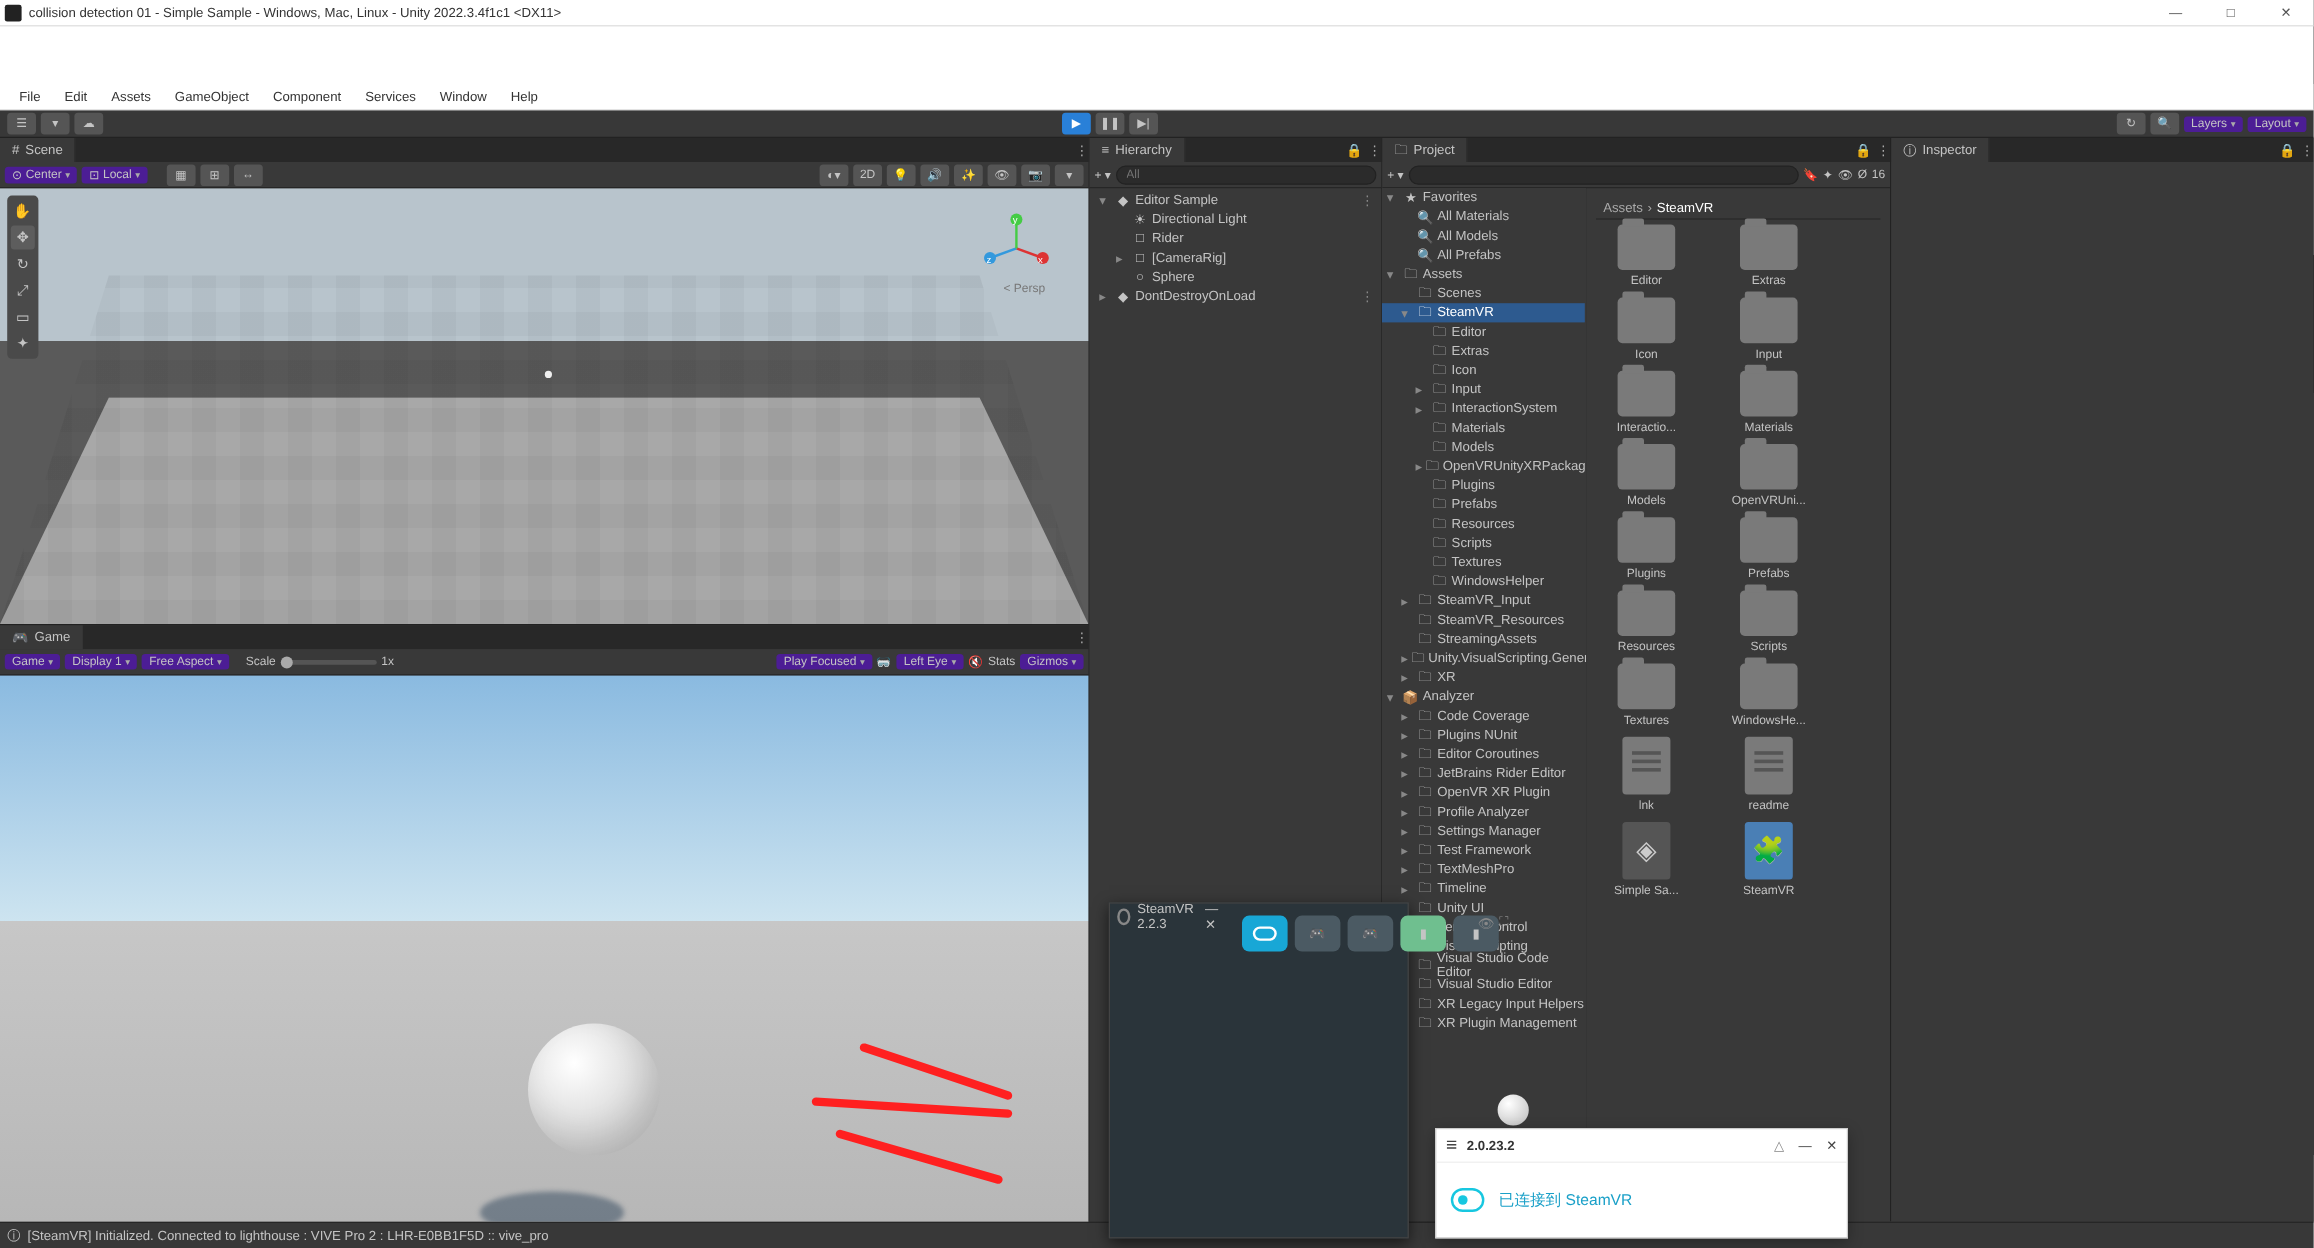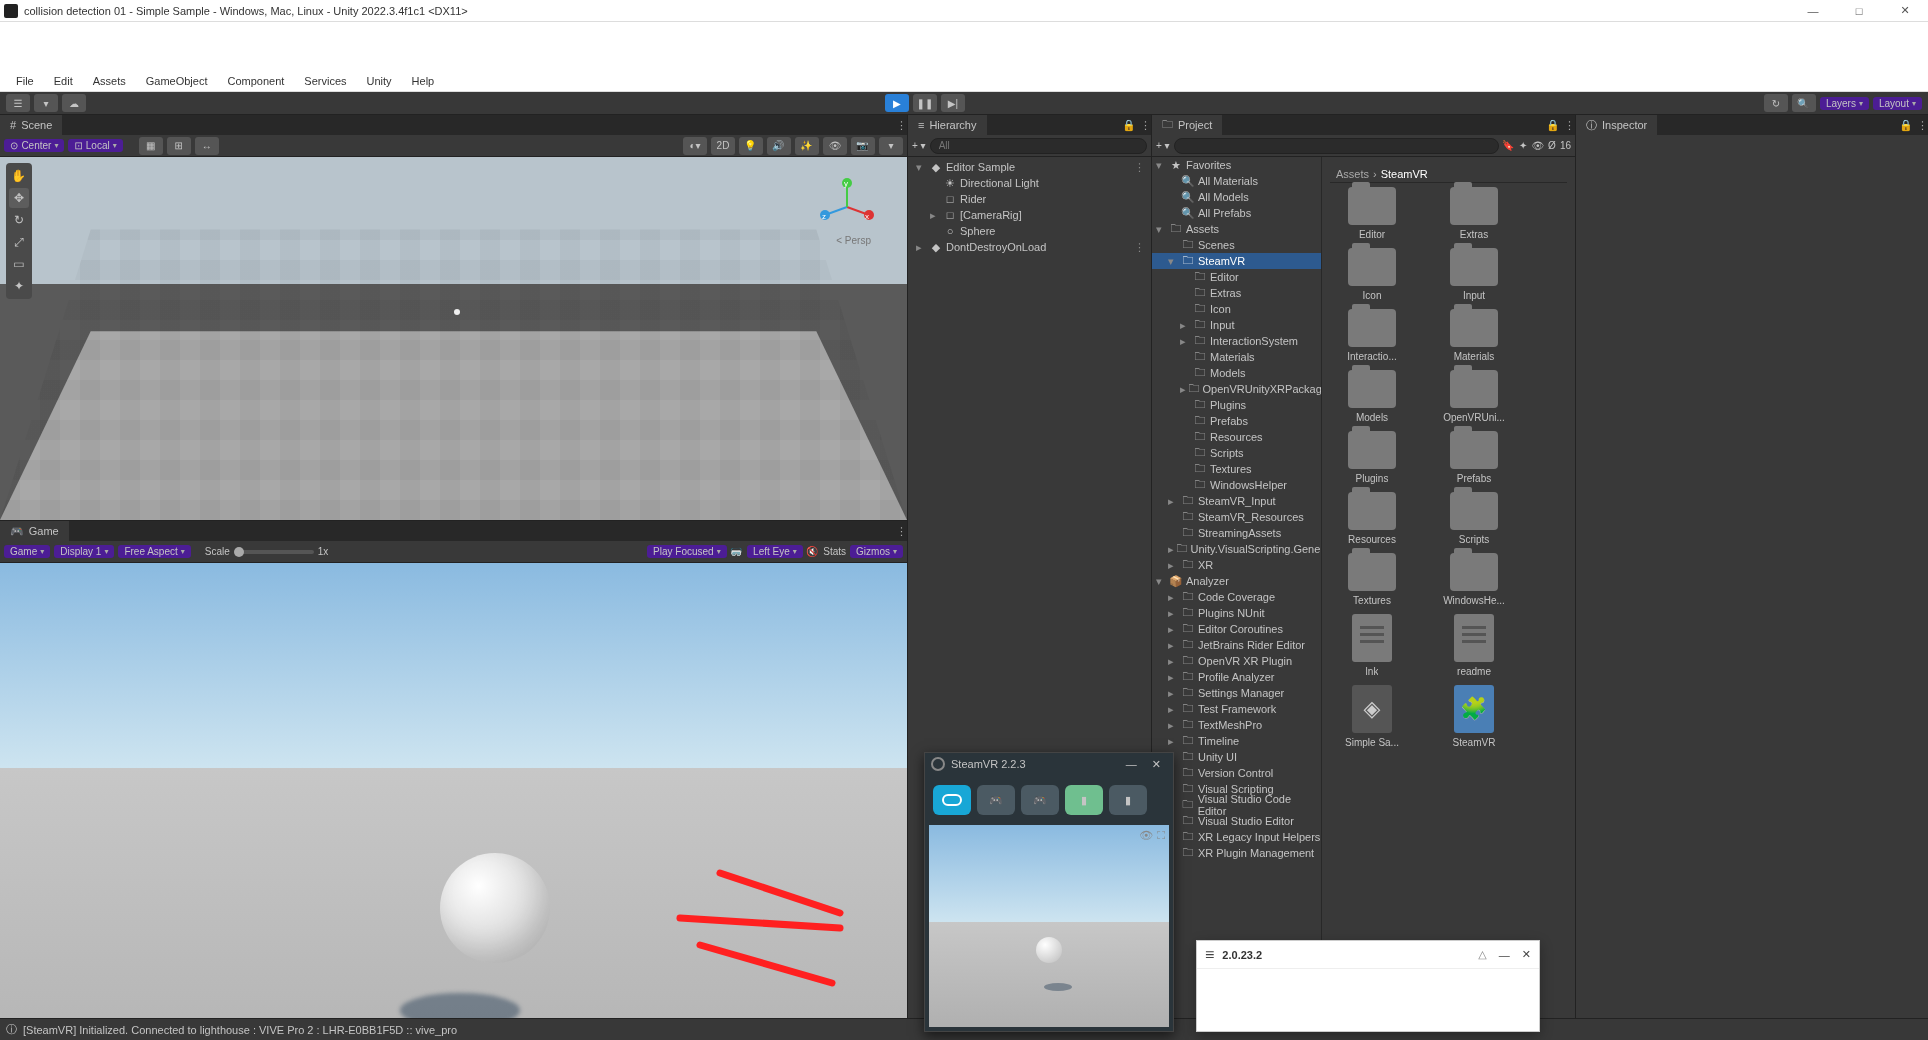--- a/index.html
+++ b/index.html
@@ -48,21 +48,21 @@
   .breadcrumb { height:18px; display:flex; align-items:center; padding:0 6px; color:#aaa; gap:4px; border-bottom:1px solid #282828;}
   .grid { display:flex; flex-wrap:wrap; gap:8px 18px; padding-top:4px;}
   .grid-item { width:84px; display:flex; flex-direction:column; align-items:center; gap:4px;}
   .folder-icon { width:48px; height:38px; background:#7a7a7a; border-radius:4px; position:relative;}
   .folder-icon::before { content:""; position:absolute; top:-5px; left:4px; width:18px; height:7px; background:#7a7a7a; border-radius:2px 2px 0 0;}
   .file-icon { width:40px; height:48px; background:#7a7a7a; border-radius:3px; position:relative;}
   .file-lines { position:absolute; top:12px; left:8px; right:8px; display:flex; flex-direction:column; gap:4px;}
   .file-lines span { height:3px; background:#555; }
   .grid-label { color:#c4c4c4; font-size:10px; text-align:center; max-width:82px; white-space:nowrap; overflow:hidden; text-overflow:ellipsis;}
   .status-bar { height:22px; background:#383838; color:#c4c4c4; display:flex; align-items:center; padding:0 6px; gap:6px; border-top:1px solid #222;}
-  .steamvr-overlay { position:absolute; left:924px; top:752px; width:250px; height:280px; background:#2a343a; border:1px solid #444; box-shadow:0 4px 12px rgba(0,0,0,0.6); z-index:50; display:flex;flex-direction:column;}
+  .steamvr-overlay { position:absolute; left:924px; top:752px; width:250px; height:280px; background:#2a343a; border:1px solid #444; box-shadow:0 4px 12px rgba(0,0,0,0.6); z-index:50; display:flex;}
   .sv-title { height:22px; display:flex; align-items:center; justify-content:space-between; padding:0 6px; color:#c4c4c4;}
   .sv-body { padding:6px 8px; color:#d0d0d0;}
   .sv-icons { display:flex; gap:6px; padding:4px 8px; margin-top:6px;}
   .sv-icon { width:38px; height:30px; background:#4b5a63; border-radius:6px; display:flex;align-items:center;justify-content:center;}
   .sv-icon.hmd { background:#18a7d6; }
   .sv-preview { flex:1; margin:6px 4px 4px; background: linear-gradient(to bottom, #8abae0 0%, #cde4f0 48%, #c7c7c7 48%, #b0b0b0 100%); position:relative; }
   .sv-sphere { position:absolute; left:50%; top:62%; transform:translate(-50%,-50%); width:26px; height:26px; border-radius:50%; background:radial-gradient(circle at 35% 30%, #fff,#ddd,#bbb);}
   .sv-shadow { position:absolute; left:48%; top:78%; width:28px; height:8px; border-radius:50%; background:rgba(60,80,100,0.5);}
   .vive-overlay { position:absolute; left:1196px; top:940px; width:344px; height:92px; background:#fff; border:1px solid #ccc; box-shadow:0 4px 12px rgba(0,0,0,0.3); z-index:51; display:flex;flex-direction:column;}
   .vive-title { height:28px; display:flex; align-items:center; justify-content:space-between; padding:0 8px; color:#444; border-bottom:1px solid #eee;}
@@ -92,21 +92,21 @@
     </div>
   </div>
 
   <div class="menubar">
     <div>File</div>
     <div>Edit</div>
     <div>Assets</div>
     <div>GameObject</div>
     <div>Component</div>
     <div>Services</div>
-    <div>Unity</div>
+    <div>Window</div>
     <div>Help</div>
   </div>
 
   <div class="toolbar">
     <div class="toolbar-left">
       <div class="tb-btn">☰</div>
       <div class="tb-btn">▾</div>
       <div class="tb-btn">☁</div>
     </div>
     <div class="toolbar-center">
@@ -675,13 +675,17 @@
     <span style="display:flex;align-items:center;gap:8px;">
       <span style="font-size:16px;">≡</span>
       <span style="font-weight:bold;color:#333;">2.0.23.2</span>
     </span>
     <span style="display:flex;align-items:center;gap:12px;">
       <span style="color:#888;">△</span>
       <span>—</span>
       <span>✕</span>
     </span>
   </div>
+  <div class="vive-body">
+    <span class="vive-icon-circle"></span>
+    <span style="color:#1aa0c8;font-size:13px;">已连接到 SteamVR</span>
+  </div>
 </div>
 
 </body></html>

